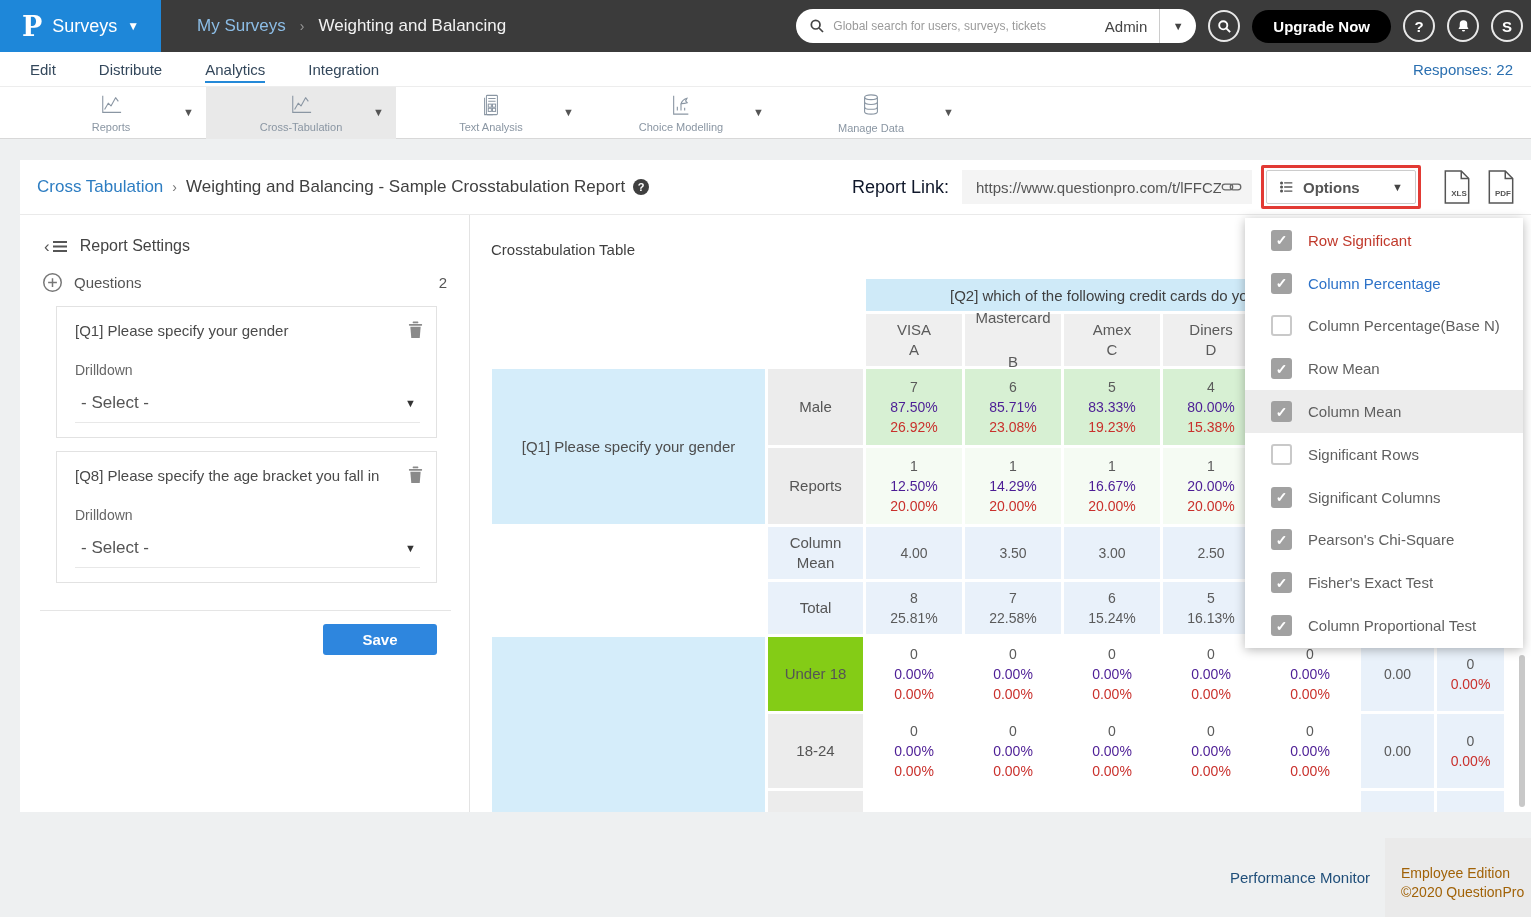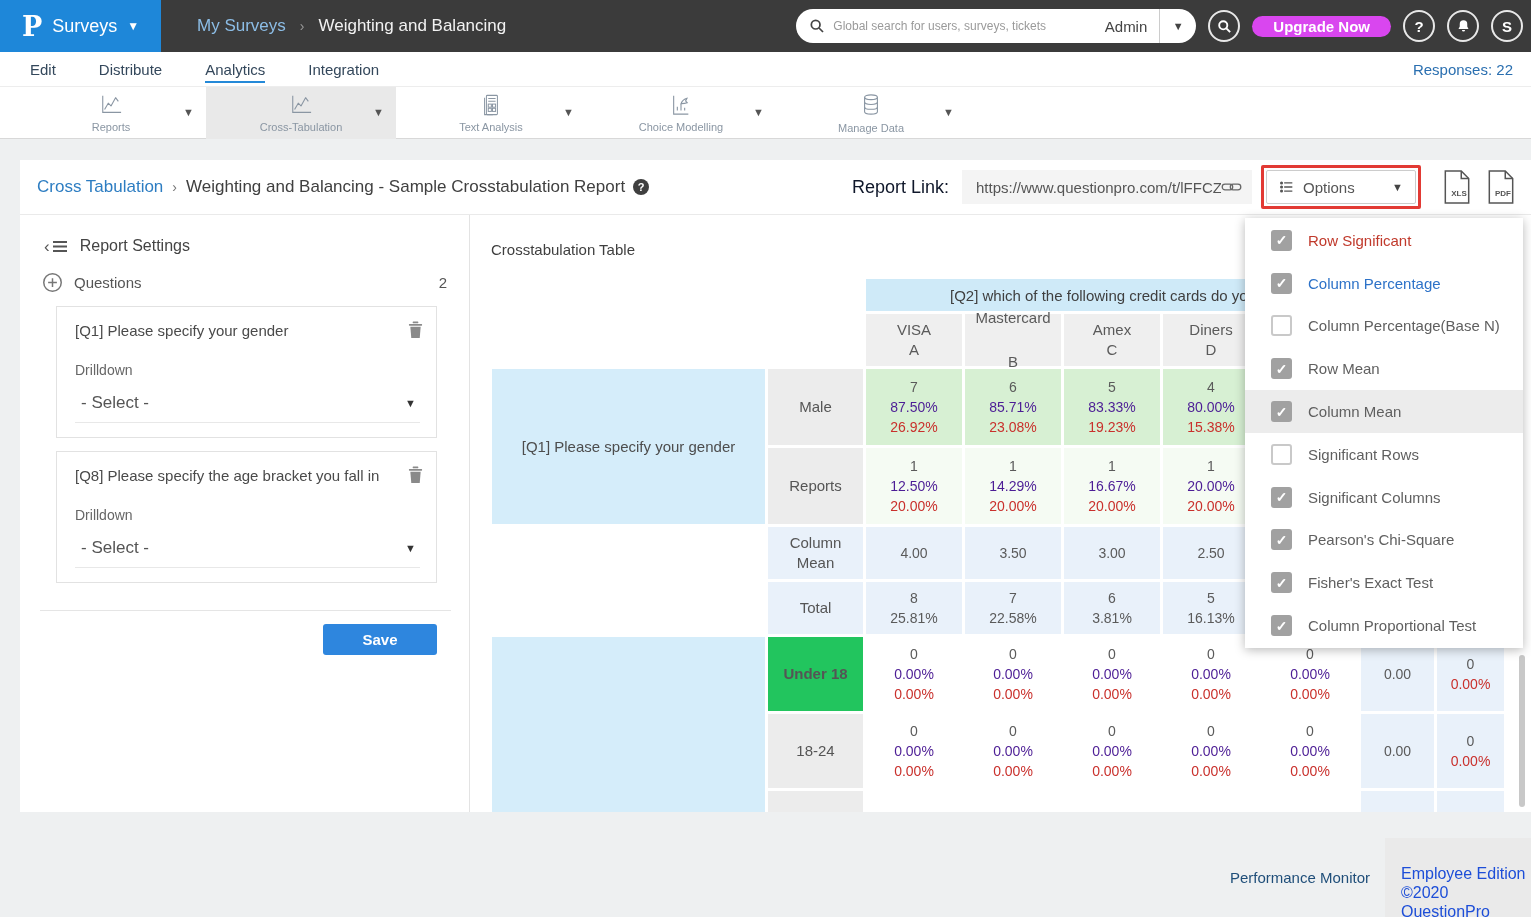--- a/index.html
+++ b/index.html
@@ -18,21 +18,21 @@
   .crumb-current { color:#f2f2f2; }
   .top-right { margin-left:auto; display:flex; align-items:center; gap:12px; margin-right:8px; }
   .search-pill { width:400px; height:34px; background:#fff; border-radius:17px; display:flex; align-items:center; overflow:hidden; }
   .search-pill svg { margin-left:13px; flex:none; }
   .search-pill input { flex:1; border:0; outline:0; font-size:12px; color:#444; padding:0 8px; font-family:inherit; }
   .search-pill input::placeholder { color:#9a9a9a; }
   .scope { color:#444; font-size:15px; padding-right:12px; }
   .scope-sep { width:1px; height:34px; background:#ccc; }
   .scope-caret { width:36px; height:34px; display:flex; align-items:center; justify-content:center; color:#444; cursor:pointer; }
   .circle-btn { width:32px; height:32px; border-radius:50%; border:2px solid #e8e8e8; display:flex; align-items:center; justify-content:center; color:#fff; font-size:15px; font-weight:bold; cursor:pointer; flex:none; }
-  .upgrade-btn { height:21px; border:0; border-radius:17px; padding:0 21px; background:#d946ef; color:#fff; font-size:15px; font-weight:bold; font-family:inherit; cursor:pointer; }
+  .upgrade-btn { height:33px; border:0; border-radius:17px; padding:0 21px; background:#000000; color:#fff; font-size:15px; font-weight:bold; font-family:inherit; cursor:pointer; }
 
   
   .nav2 { height:35px; background:#fff; display:flex; align-items:center; padding:0 18px 0 30px; gap:43px; border-bottom:1px solid #ededed; }
   .nav-item { font-size:15px; color:#33475b; cursor:pointer; padding:6px 0 5px; }
   .nav-item.active { border-bottom:2px solid #2489d8; padding-bottom:3px; }
   .responses { margin-left:auto; color:#2a6fb0; font-size:15px; }
 
   
   .toolbar { height:52px; background:#fff; border-bottom:1px solid #d8d8d8; display:flex; padding-left:16px; }
   .tb-item { width:190px; height:52px; position:relative; display:flex; flex-direction:column; align-items:center; justify-content:center; cursor:pointer; }
@@ -45,21 +45,21 @@
   .card-header { height:55px; display:flex; align-items:center; padding:0 14px 0 17px; border-bottom:1px solid #eaeaea; }
   .bc-link { color:#2d7dc2; font-size:17px; cursor:pointer; }
   .bc-sep { color:#777; margin:0 9px; font-size:14px; }
   .page-title { color:#404040; font-size:17px; }
   .help-dot { width:16px; height:16px; border-radius:50%; background:#3f3f3f; color:#fff; font-size:11px; font-weight:bold; display:inline-flex; align-items:center; justify-content:center; margin-left:8px; cursor:pointer; }
   .hdr-right { margin-left:auto; display:flex; align-items:center; }
   .rl-label { color:#0f172a; font-size:18px; margin-right:13px;margin-left:15px; }
   .rl-input { width:290px; height:34px; background:#f4f4f4; border:0; display:flex; align-items:center; padding:0 10px 0 14px; }
   .rl-input span { flex:1; color:#555; font-size:15px; white-space:nowrap; overflow:hidden; }
   .red-box { border:3px solid #e23a34; padding:2px; margin-left:9px; display:inline-flex; border-radius:2px; }
-  .options-btn { width:150px; height:34px; background:#fff; border:1px solid #ccc; border-radius:2px; display:flex; align-items:center; padding:0 12px; gap:9px; cursor:pointer; font-family:inherit; }
+  .options-btn { width:150px; height:34px; background:#fff; border:1px solid #ccc; border-radius:2px; display:flex; align-items:center; padding:0 12px; gap:9px; cursor:pointer; font-family:inherit;font-weight:bold; }
   .options-btn .ob-label { color:#555; font-size:15px; flex:1; text-align:left; }
   .options-btn .caret { color:#444; }
   .export-icon { position:relative; width:30px; height:34px; margin-left:22px; cursor:pointer; }
   .export-icon + .export-icon { margin-left:14px; }
   .export-icon .ex-label { position:absolute; left:1px; bottom:6px; width:100%; text-align:center; font-size:8px; font-weight:bold; color:#555; }
 
   .card-body { position:absolute; left:0; right:0; top:55px; bottom:0; display:flex; }
 
   
   .sidebar { width:450px; flex:none; border-right:1px solid #e3e3e3; position:relative; }
@@ -106,21 +106,21 @@
   .dd-item { height:42.8px; display:flex; align-items:center; gap:16px; padding-left:26px; cursor:pointer; }
   .dd-item.hl { background:#ececec; }
   .cb { width:21px; height:21px; border-radius:3px; flex:none; display:flex; align-items:center; justify-content:center; }
   .cb.on { background:#a1a1a1; color:#fff; font-size:14px; font-weight:bold; }
   .cb.off { background:#fff; border:2px solid #c9c9c9; }
   .dd-label { font-size:15px; color:#5f5f5f; }
 
   
   .perf-link { position:absolute; right:161px; top:869px; font-size:15px; color:#1f4e79; cursor:pointer; }
   .footer-panel { position:absolute; left:1385px; top:838px; right:0; bottom:0; background:#eaeaea; padding:26px 0 0 16px; }
-  .footer-panel div { font-size:16px; color:#1d4ed8; line-height:19px; }
+  .footer-panel div { font-size:14px; color:#a16207; line-height:19px; }
 </style>
 </head>
 <body>
 
 <div class="topbar">
   <div class="logo-box">
     <span class="logo-glyph">P</span>
     <span class="logo-product">Surveys</span>
     <span class="caret logo-caret">▼</span>
   </div>
@@ -419,30 +419,30 @@
           <div class="xc bg-blue" style="grid-area: 6 / 3;">
             <div class="xl xl-n">8</div>
             <div class="xl xl-n">25.81%</div>
           </div>
           <div class="xc bg-blue" style="grid-area: 6 / 4;">
             <div class="xl xl-n">7</div>
             <div class="xl xl-n">22.58%</div>
           </div>
           <div class="xc bg-blue" style="grid-area: 6 / 5;">
             <div class="xl xl-n">6</div>
-            <div class="xl xl-n">3.81%</div>
+            <div class="xl xl-n">15.24%</div>
           </div>
           <div class="xc bg-blue" style="grid-area: 6 / 6;">
             <div class="xl xl-n">5</div>
             <div class="xl xl-n">16.13%</div>
           </div>
           <div class="xc bg-blue" style="grid-area: 6 / 7;"></div>
           <div class="xc bg-blue" style="grid-area: 6 / 8;"></div>
           <div class="xc bg-blue" style="grid-area: 6 / 9;"></div>
-          <div class="xc xc-rowlab" style="grid-area: 7 / 2; background: #22c55e; font-weight: bold;">Under 18</div>
+          <div class="xc xc-rowlab" style="grid-area: 7 / 2; background: #84cc16;">Under 18</div>
           <div class="xc bg-white" style="grid-area: 7 / 3;">
             <div class="xl xl-n">0</div>
             <div class="xl xl-b">0.00%</div>
             <div class="xl xl-r">0.00%</div>
           </div>
           <div class="xc bg-white" style="grid-area: 7 / 4;">
             <div class="xl xl-n">0</div>
             <div class="xl xl-b">0.00%</div>
             <div class="xl xl-r">0.00%</div>
           </div>

